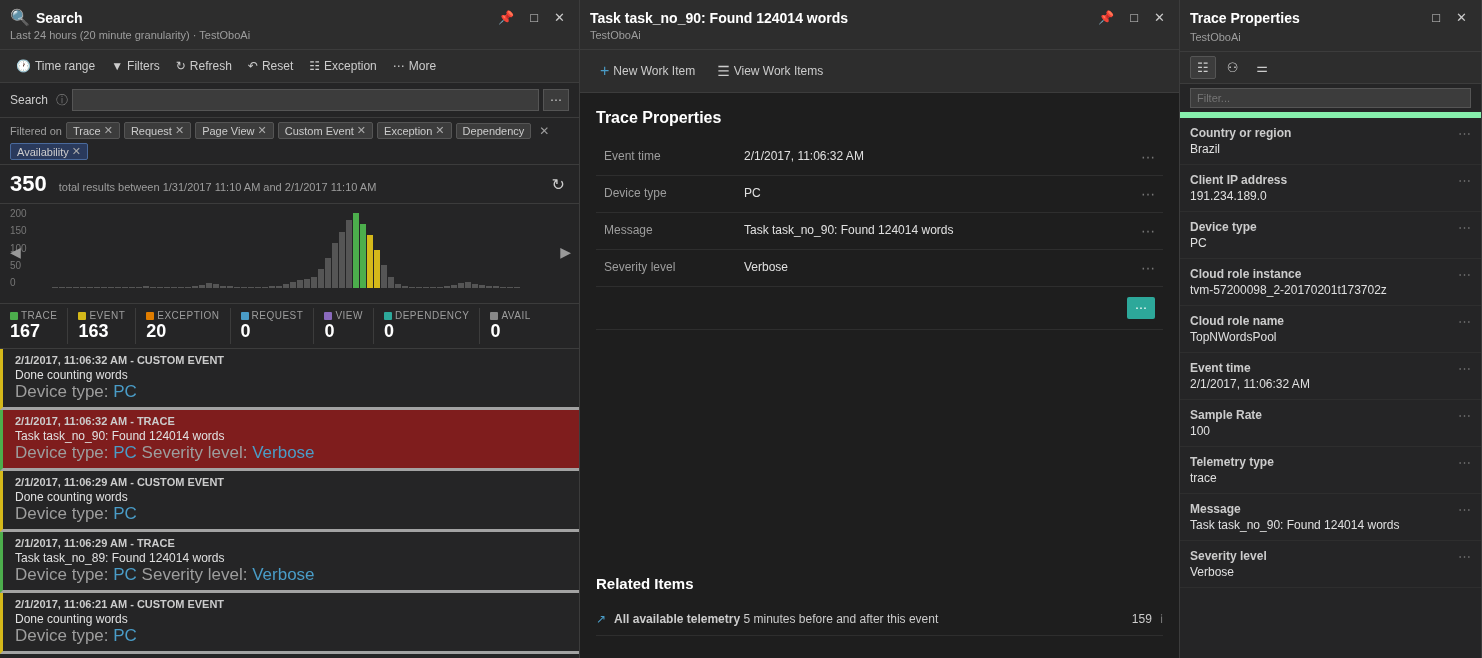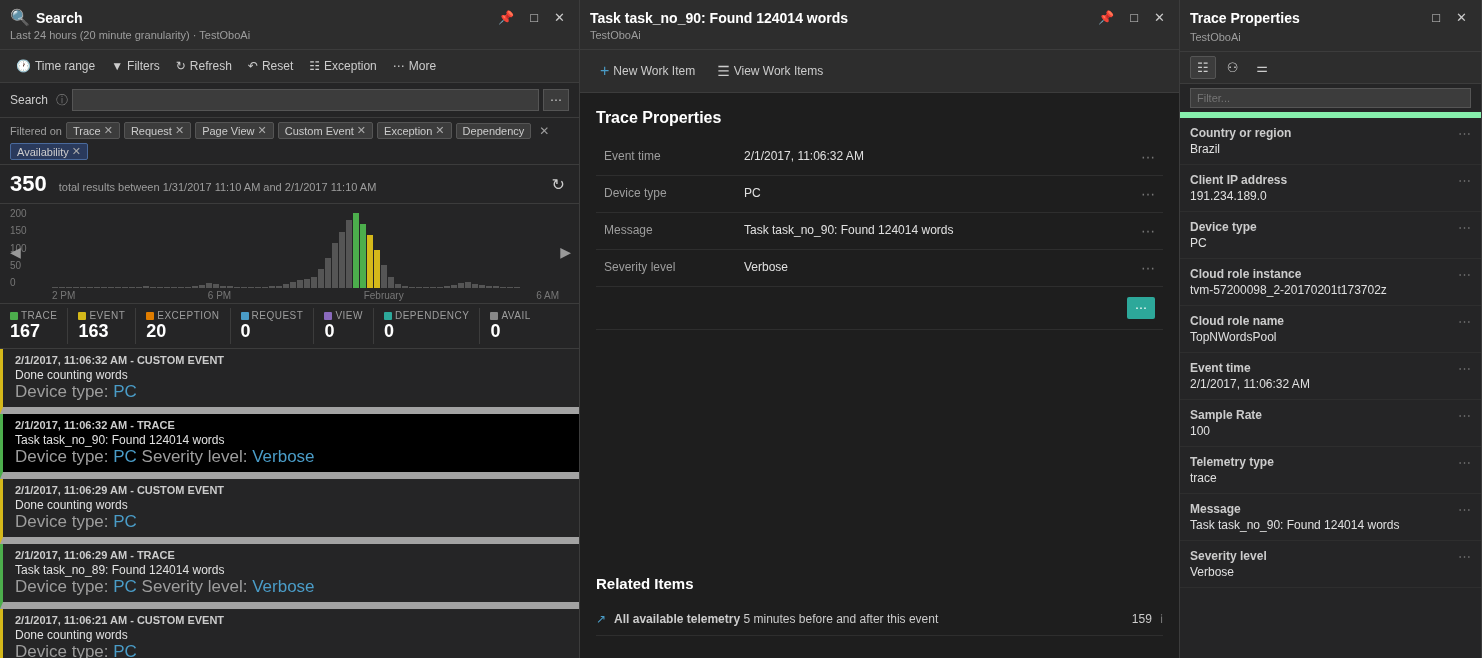--- a/index.html
+++ b/index.html
@@ -245,26 +245,26 @@
     .event-list {
       flex: 1;
       overflow-y: auto;
     }
     .event-list::-webkit-scrollbar { width: 6px; }
     .event-list::-webkit-scrollbar-track { background: #1e1e1e; }
     .event-list::-webkit-scrollbar-thumb { background: #555; }
 
     .event-item {
       padding: 5px 10px 5px 12px;
-      border-bottom: 7px solid #a3a3a3;
+      border-bottom: 3px solid #a3a3a3;
       cursor: pointer;
       position: relative;
       border-left: 3px solid transparent;
     }
-    .event-item.selected { background: #000000; border-left-color: #4a9cc7; }
+    .event-item.selected { background: #7f1d1d; border-left-color: #4a9cc7; }
     .event-item.green-bar { border-left-color: #4cae4c; }
     .event-item.yellow-bar { border-left-color: #d4b81a; }
 
     .event-time-line {
       font-size: 11px;
       font-weight: 600;
       color: #cccccc;
       margin-bottom: 2px;
     }
     .event-message {
@@ -680,26 +680,20 @@
         <div class="chart-bar" style="height: 5px; background: rgb(85, 85, 85);"></div>
         <div class="chart-bar" style="height: 6px; background: rgb(85, 85, 85);"></div>
         <div class="chart-bar" style="height: 4px; background: rgb(85, 85, 85);"></div>
         <div class="chart-bar" style="height: 3px; background: rgb(85, 85, 85);"></div>
         <div class="chart-bar" style="height: 2px; background: rgb(85, 85, 85);"></div>
         <div class="chart-bar" style="height: 2px; background: rgb(85, 85, 85);"></div>
         <div class="chart-bar" style="height: 1px; background: rgb(85, 85, 85);"></div>
         <div class="chart-bar" style="height: 1px; background: rgb(85, 85, 85);"></div>
         <div class="chart-bar" style="height: 1px; background: rgb(85, 85, 85);"></div>
       </div>
-    <div class="chart-labels-row">
-      <span>2 PM</span>
-      <span>6 PM</span>
-      <span>February</span>
-      <span>6 AM</span>
-    </div>
     <div class="chart-nav-left">◀</div>
     <div class="chart-nav-right">▶</div>
   </div>
 
   <div class="stats-row">
     <div class="stat-item">
       <span class="stat-label">
         <span class="stat-dot dot-green"></span>
         <span>TRACE</span>
       </span>

